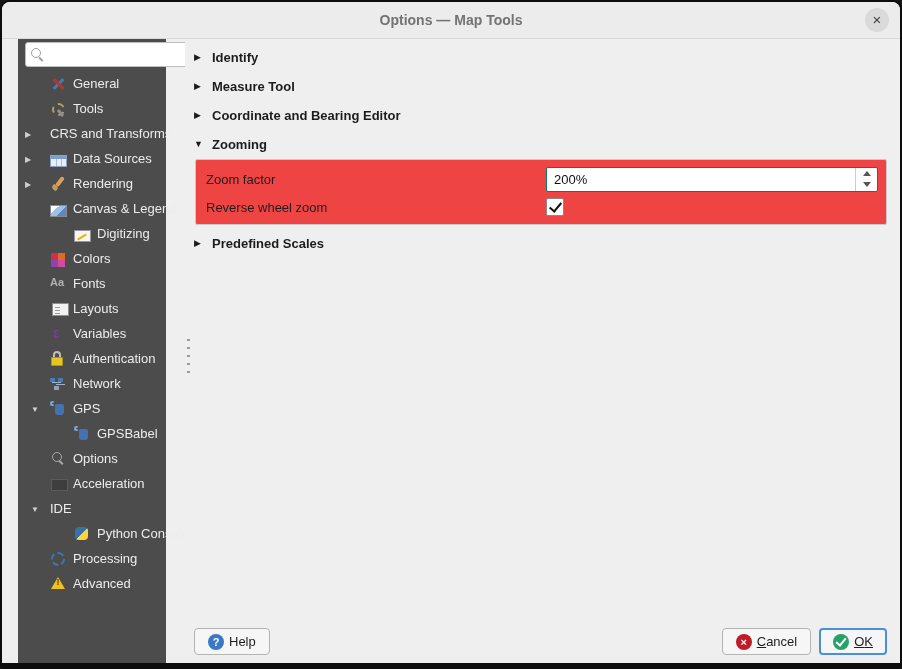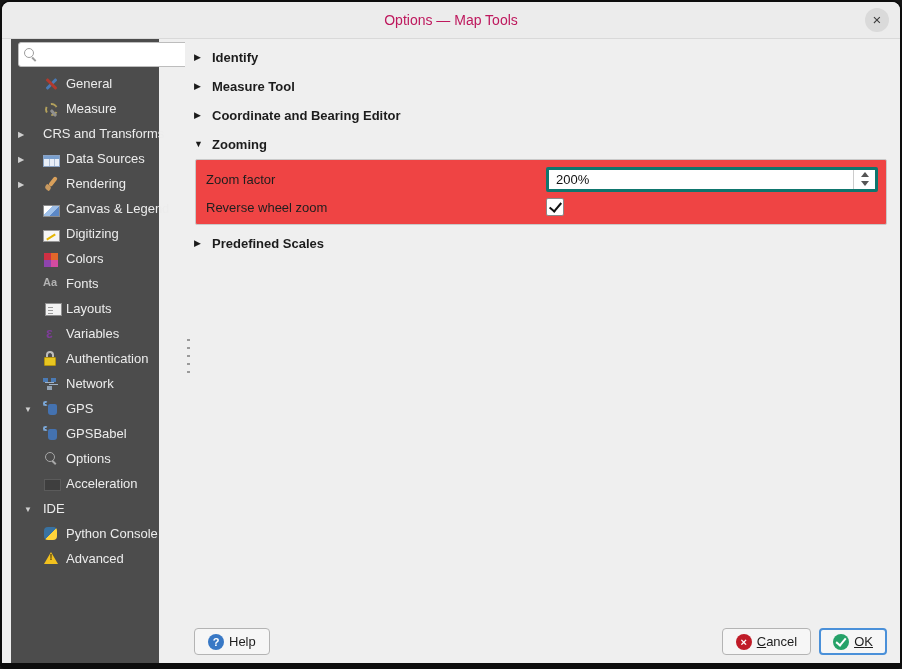--- a/index.html
+++ b/index.html
@@ -4,39 +4,39 @@
 <style>
   html,body{margin:0;padding:0;background:#161616;}
   body{width:902px;height:669px;position:relative;overflow:hidden;
        font-family:"Liberation Sans","DejaVu Sans",sans-serif;-webkit-font-smoothing:antialiased;}
   .window{position:absolute;inset:0;box-sizing:border-box;background:#efefef;
           border:2px solid #0d0d0d;border-bottom-width:6px;border-radius:10px 10px 5px 5px;overflow:hidden;}
 
   
   .titlebar{position:absolute;top:0;left:0;right:0;height:36px;background:#ececec;
             border-bottom:1px solid #d9d9d9;display:flex;align-items:center;justify-content:center;}
-  .title{font-weight:normal;font-size:14px;color:#be185d;}
+  .title{font-weight:bold;font-size:14px;color:#737373;}
   .close-btn{position:absolute;right:11px;top:6px;width:24px;height:24px;border-radius:50%;
              background:#dadada;display:flex;align-items:center;justify-content:center;cursor:pointer;}
   .close-x{color:#3c3c3c;font-size:15px;line-height:1;margin-top:-1px;}
 
   
-  .sidebar{position:absolute;top:37px;left:9px;width:148px;bottom:0;background:#4c4c4c;}
+  .sidebar{position:absolute;top:37px;left:16px;width:148px;bottom:0;background:#4c4c4c;}
   .search-wrap{position:absolute;top:3px;left:7px;width:170px;height:23px;background:#ffffff;
                border:1px solid #bdbdbd;border-radius:3px;display:flex;align-items:center;padding:0 4px;}
   .mag{position:relative;width:15px;height:15px;flex:0 0 15px;}
   .mag::before{content:"";position:absolute;left:1px;top:1px;width:8px;height:8px;border:1.5px solid #9d9d9d;border-radius:50%;}
   .mag::after{content:"";position:absolute;left:10px;top:10px;width:1.5px;height:5px;background:#9d9d9d;transform:rotate(-45deg);}
   .search-wrap input{border:none;outline:none;flex:1;min-width:0;font-size:12px;background:transparent;color:#333;}
 
   .tree{position:absolute;top:32px;left:0;right:0;bottom:0;}
   .tree-row{height:25px;display:flex;align-items:center;position:relative;color:#ececec;
             font-size:13px;cursor:pointer;white-space:nowrap;}
   .tree-row.lvl0{padding-left:32px;}
-  .tree-row.lvl1{padding-left:32px;}
+  .tree-row.lvl1{padding-left:56px;}
   .tree-row.selected{background:#efefef;color:#262626;}
   .tree-arrow{position:absolute;font-size:8px;color:#cfcfcf;top:50%;transform:translateY(-50%);}
   .tree-arrow.collapsed{left:7px;}
   .tree-arrow.expanded{left:13px;}
 
   
   .ic{width:17px;height:16px;position:relative;flex:0 0 17px;margin-right:6px;display:inline-block;}
   .ic-general::before{content:"";position:absolute;left:7px;top:1px;width:3px;height:14px;background:#4a7ab5;border-radius:1px;transform:rotate(45deg);}
   .ic-general::after{content:"";position:absolute;left:7px;top:1px;width:3px;height:14px;background:#b03a2e;border-radius:1px;transform:rotate(-45deg);}
   .ic-system::before{content:"";position:absolute;left:2px;top:2px;width:9px;height:9px;border:2px dashed #b3a15c;border-radius:50%;}
@@ -85,21 +85,21 @@
   
   .content{position:absolute;left:190px;top:37px;right:0;bottom:0;background:#efefef;}
   .section-header{position:absolute;left:2px;height:20px;display:flex;align-items:center;cursor:pointer;}
   .section-arrow{width:18px;font-size:9px;color:#1a1a1a;}
   .section-label{font-size:13px;font-weight:bold;color:#1c1c1c;}
 
   .frame{position:absolute;left:3px;right:13px;top:120px;height:66px;background:#ef4444;
          border:1px solid #c9c9c9;border-radius:2px;box-sizing:border-box;padding:5px 8px 5px 10px;}
   .form-row{display:flex;align-items:center;height:28px;}
   .form-label{flex:0 0 340px;font-size:13px;color:#1e1e1e;}
-  .spinbox{flex:1;height:25px;background:#ffffff;border:3px solid #0f766e;border-radius:2px;
+  .spinbox{flex:1;height:25px;background:#ffffff;border:1px solid #0f766e;border-radius:2px;
            display:flex;align-items:stretch;box-sizing:border-box;gap:35px;}
   .spin-value{flex:1;display:flex;align-items:center;padding-left:7px;font-size:13px;color:#111;}
   .spin-btns{flex:0 0 21px;border-left:1px solid #cccccc;display:flex;flex-direction:column;}
   .spin-btn{flex:1;display:flex;align-items:center;justify-content:center;cursor:pointer;}
   .tri-up{width:0;height:0;border-left:4px solid transparent;border-right:4px solid transparent;border-bottom:5px solid #555;}
   .tri-down{width:0;height:0;border-left:4px solid transparent;border-right:4px solid transparent;border-top:5px solid #555;}
   .checkbox{width:18px;height:18px;background:#ffffff;border:1px solid #8a8a8a;border-radius:2px;
             position:relative;box-sizing:border-box;cursor:pointer;}
   .checkbox.checked::after{content:"";position:absolute;left:5px;top:1px;width:5px;height:10px;
             border-right:2px solid #111;border-bottom:2px solid #111;transform:rotate(40deg);}
@@ -134,21 +134,21 @@
       <span class="mag"></span>
       <input type="text" placeholder="" style="">
     </div>
     <div class="tree" id="tree">
         <div class="tree-row lvl0">
           <span class="ic ic-general"></span>
           <span>General</span>
         </div>
         <div class="tree-row lvl0">
           <span class="ic ic-system"></span>
-          <span>Measure</span>
+          <span>Tools</span>
         </div>
         <div class="tree-row lvl0">
           <span class="tree-arrow collapsed">▶</span>
           <span>CRS and Transforms</span>
         </div>
         <div class="tree-row lvl0">
           <span class="tree-arrow collapsed">▶</span>
           <span class="ic ic-datasources"></span>
           <span>Data Sources</span>
         </div>
@@ -206,20 +206,24 @@
           <span class="ic ic-accel"></span>
           <span>Acceleration</span>
         </div>
         <div class="tree-row lvl0">
           <span class="tree-arrow expanded">▼</span>
           <span>IDE</span>
         </div>
         <div class="tree-row lvl1">
           <span class="ic ic-python"></span>
           <span>Python Console</span>
+        </div>
+        <div class="tree-row lvl0">
+          <span class="ic ic-processing"></span>
+          <span>Processing</span>
         </div>
         <div class="tree-row lvl0">
           <span class="ic ic-advanced"></span>
           <span>Advanced</span>
         </div>
       </div>
   </aside>
 
   <div class="splitter">
     <div class="splitter-dots"></div>

